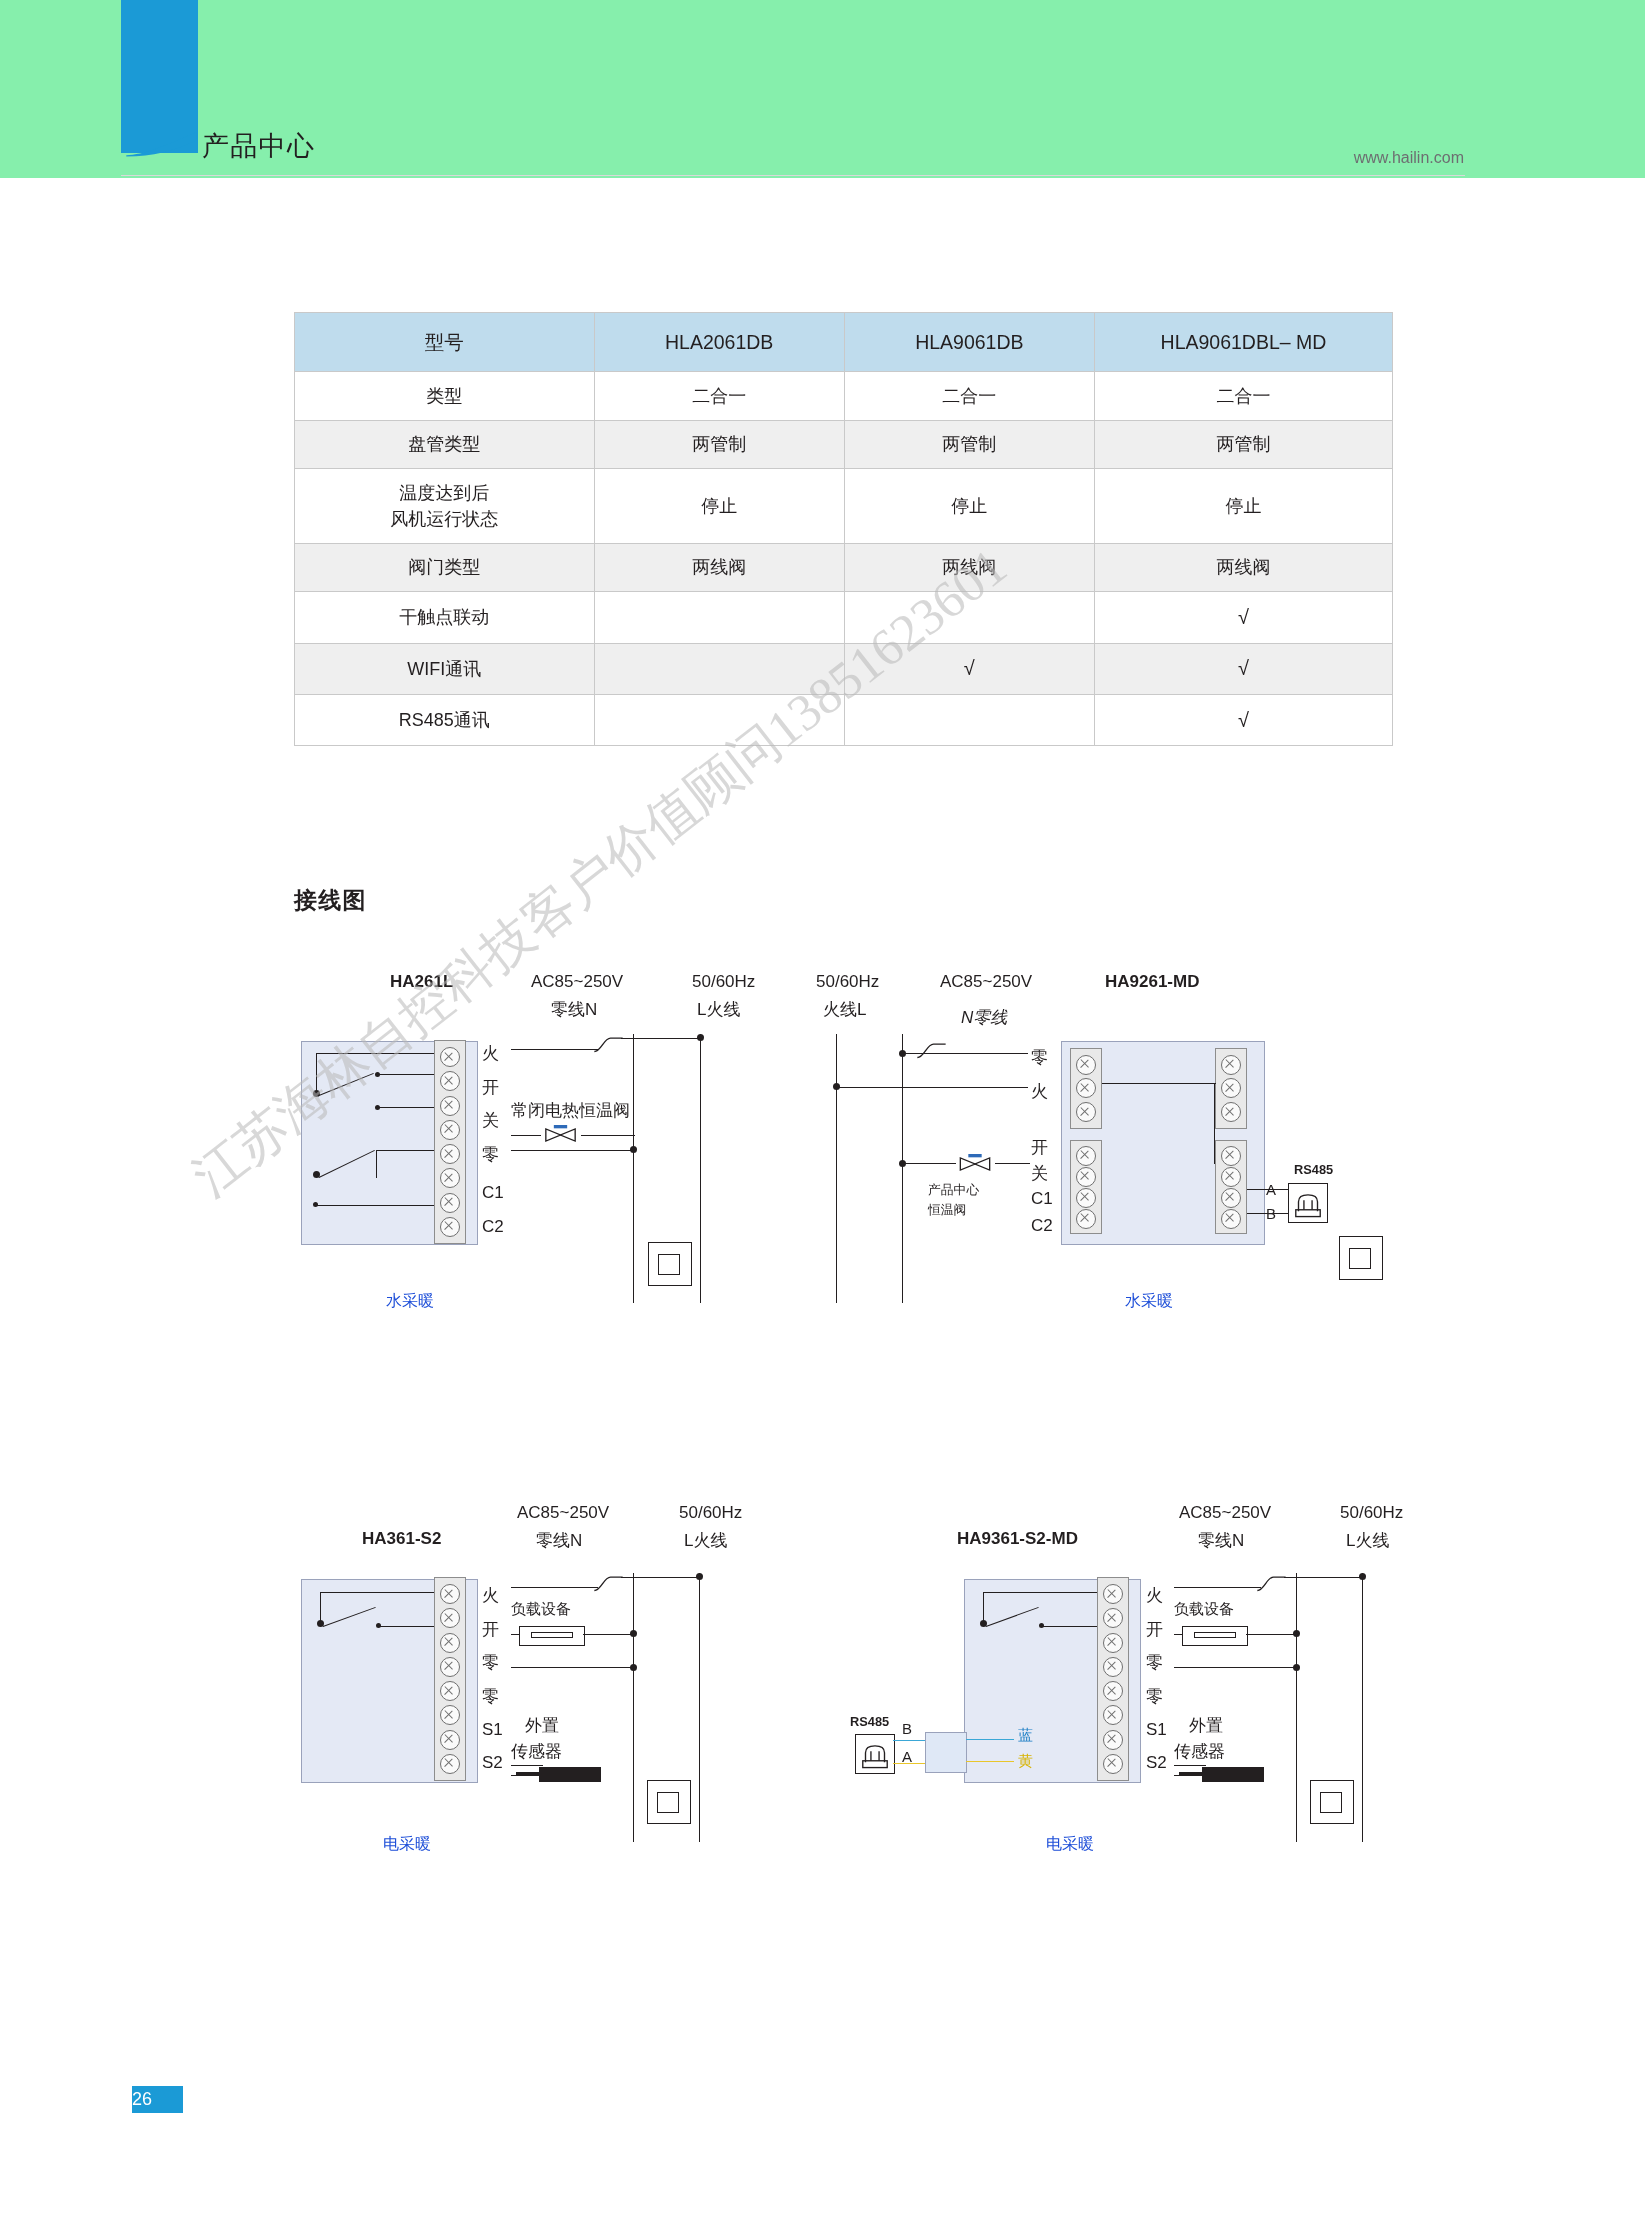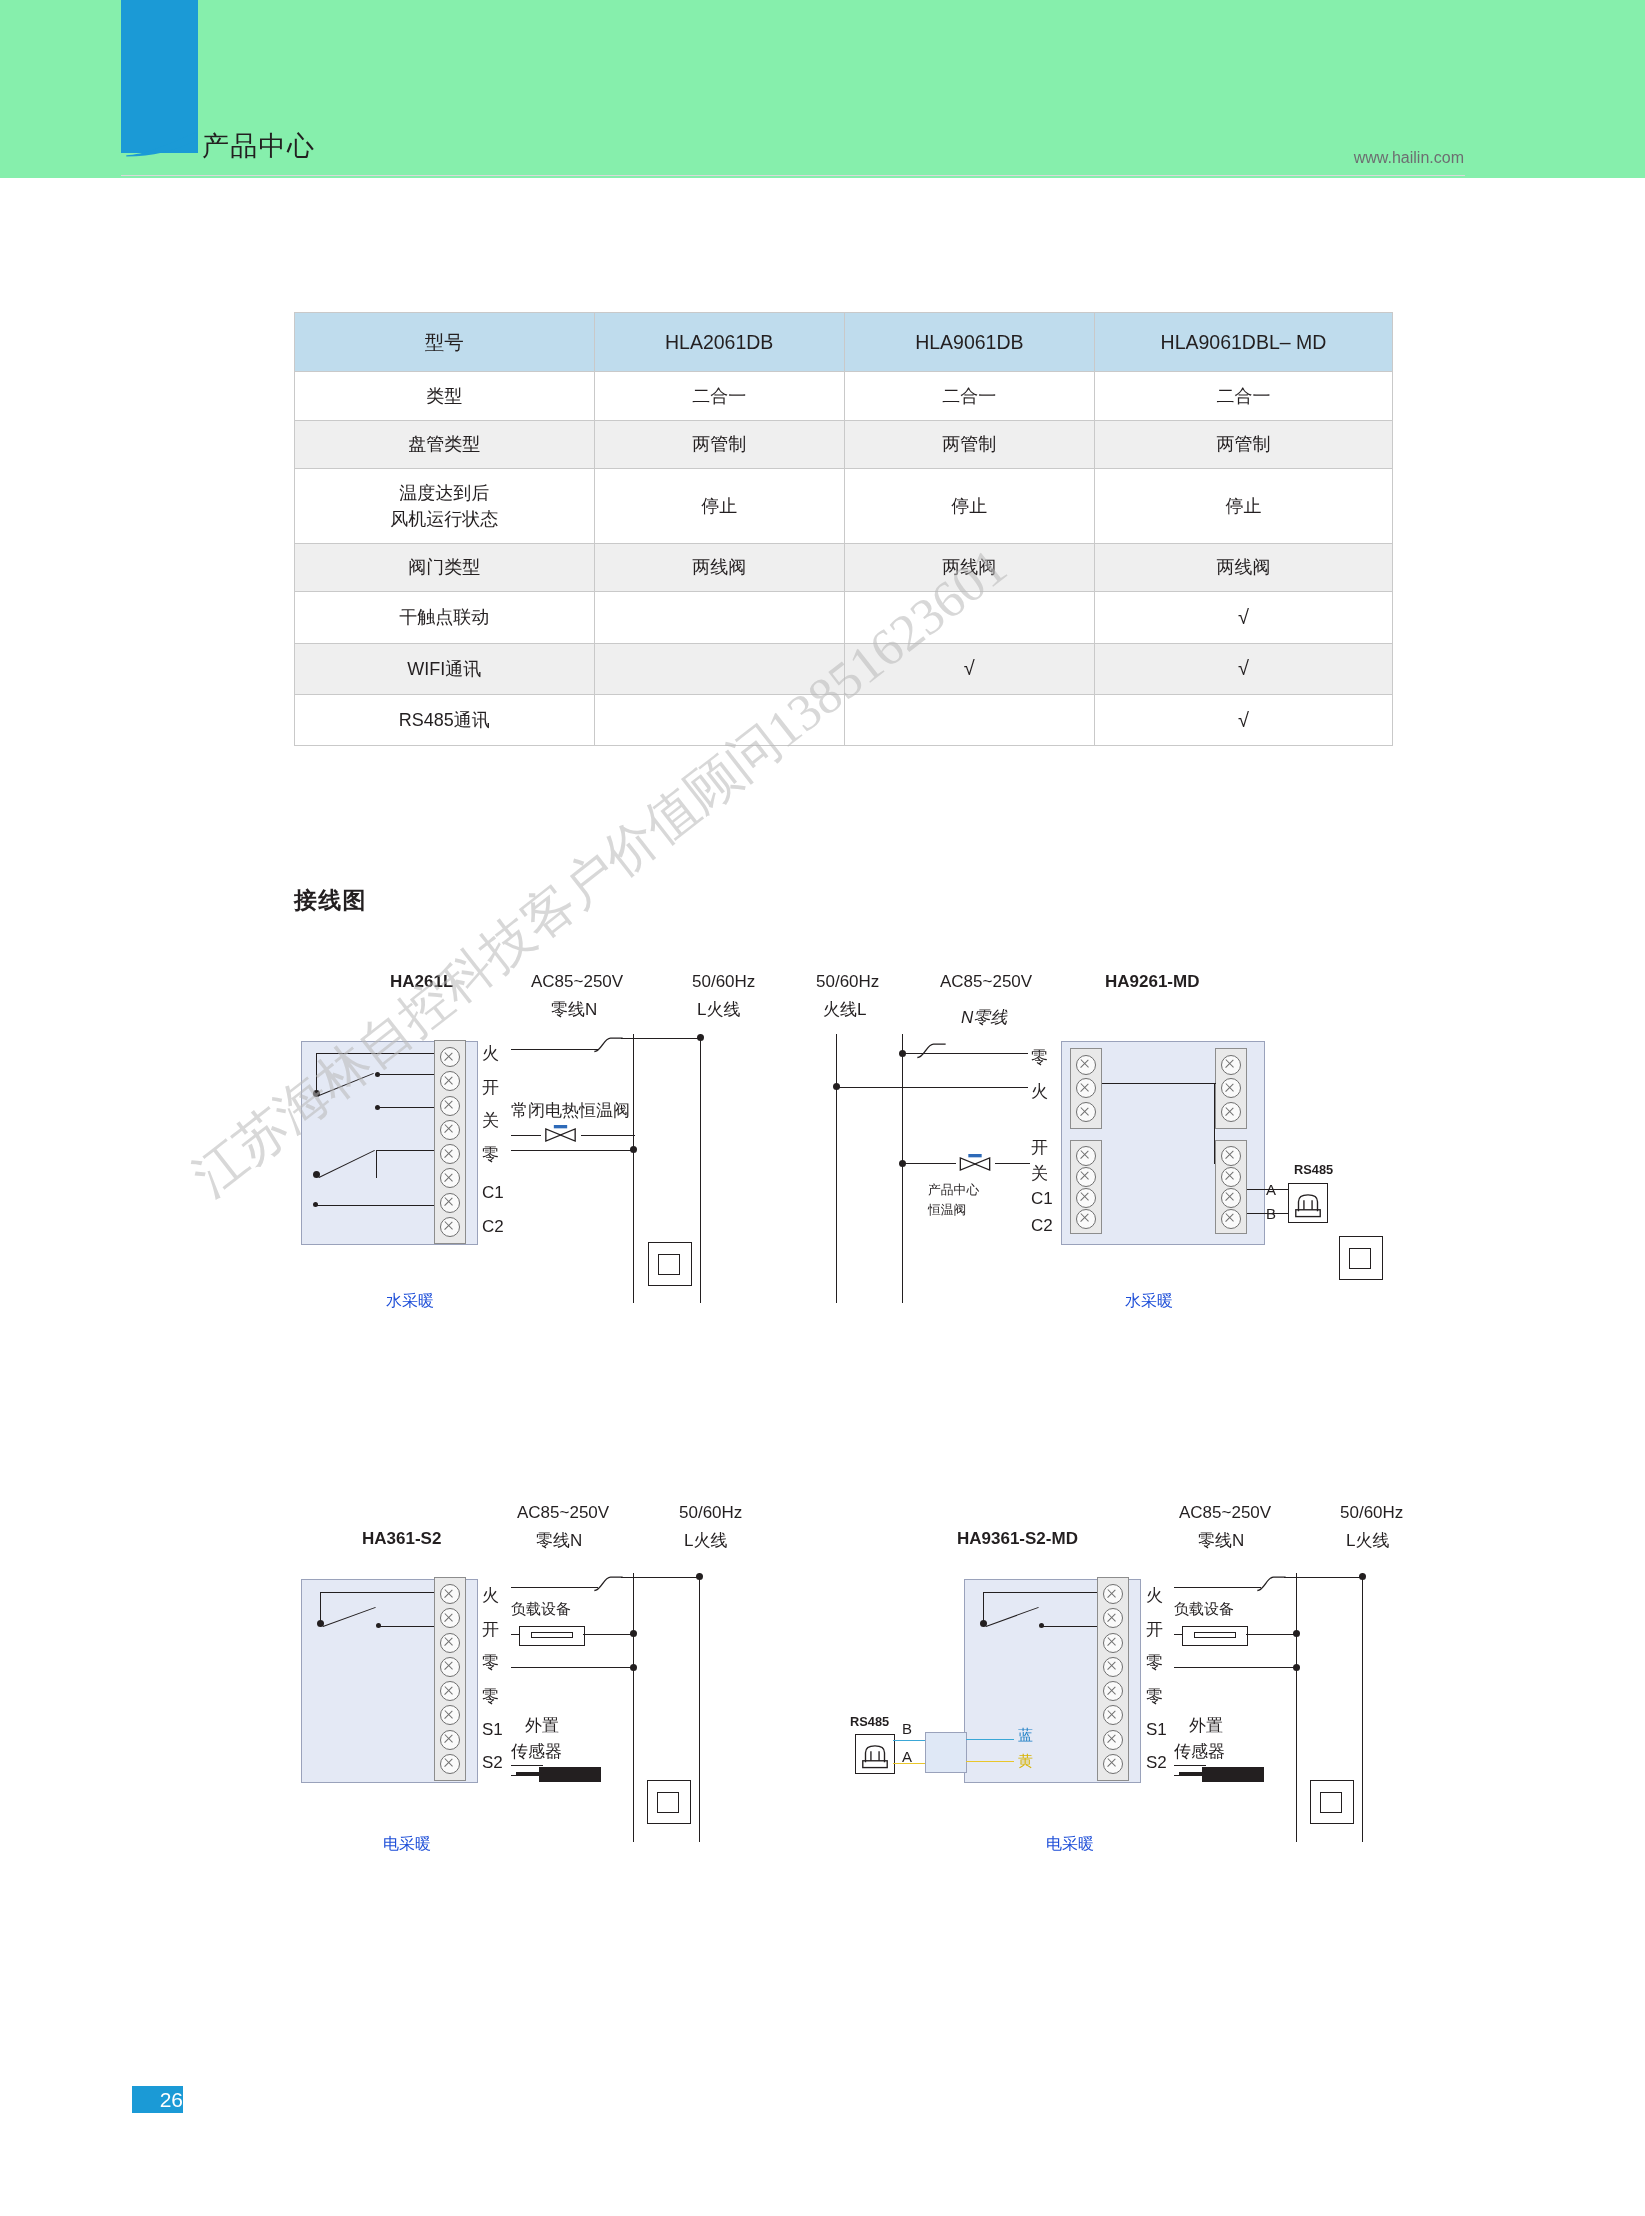--- a/index.html
+++ b/index.html
@@ -540,15 +540,15 @@
   <div class="lbl sm" style="left:168px; top:254px; color:#d8b300;">黄</div>
 
   <div class="cap" style="left:196px; top:336px;">电采暖</div>
 </div>
 
 <div class="wm">
   <span class="w1">江苏海林自控科技客户价值顾问13851623601</span>
 </div>
 
 <div style="position:absolute; left:132px; top:2086px; width:51px; height:27px; background:#1b9ad6;">
-  <span style="display:block; text-align:right; line-height:27px; font-size:21px; color:#ffffff;">26</span>
+  <span style="display:block; text-align:left; line-height:27px; font-size:18px; color:#ffffff;">26</span>
 </div>
 
 
 </body></html>

